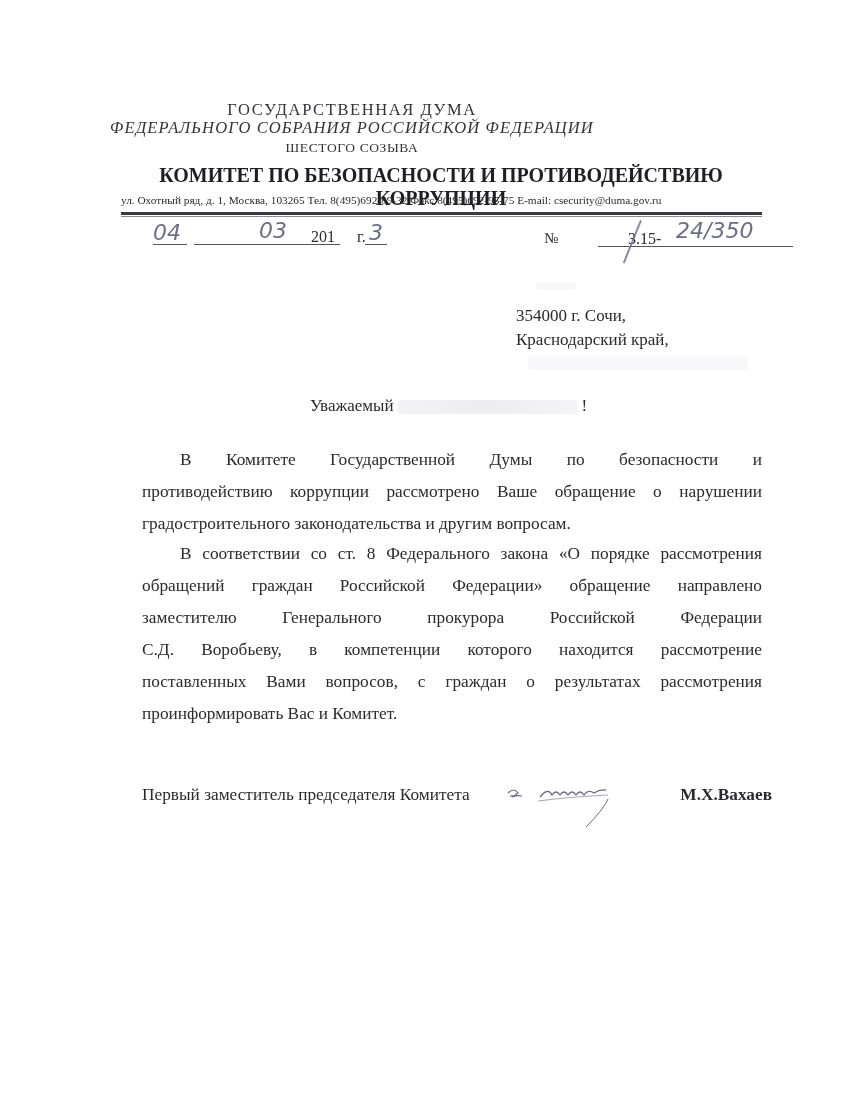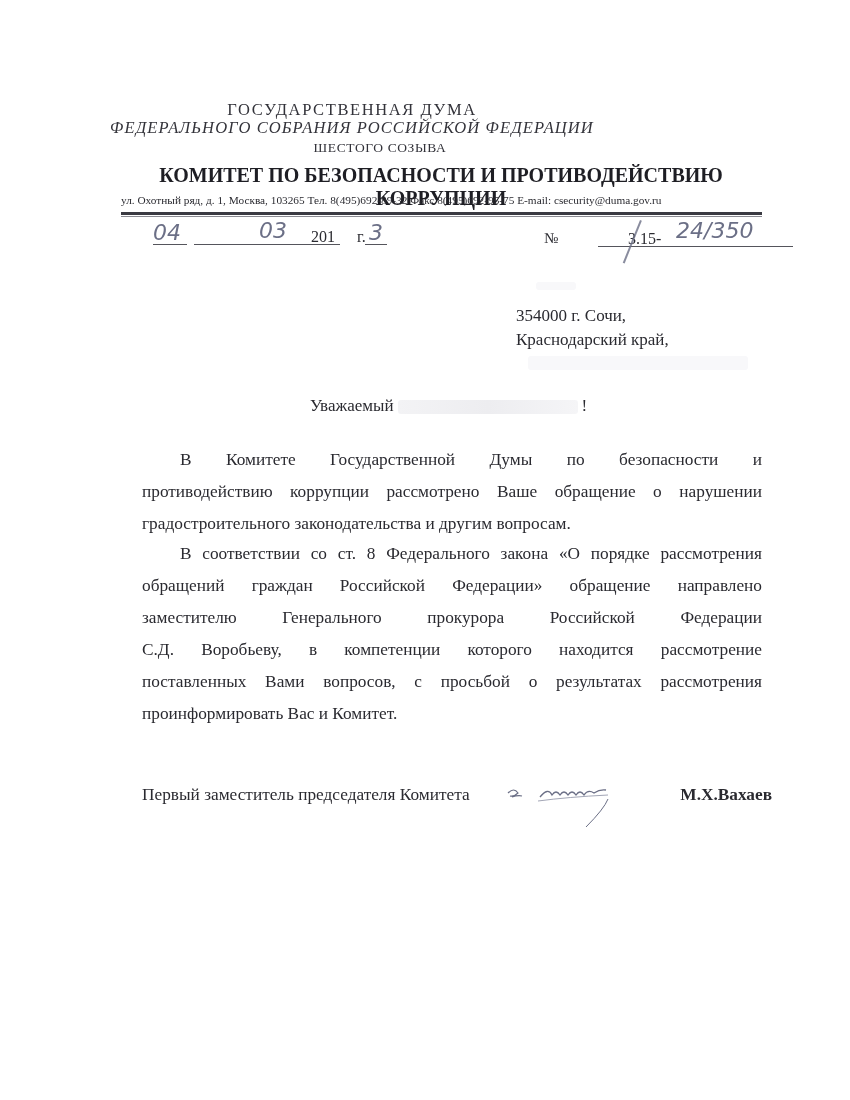--- a/index.html
+++ b/index.html
@@ -4,21 +4,21 @@
   <style>
     html, body { margin: 0; padding: 0; }
     body {
       width: 850px; height: 1100px; background: #ffffff; position: relative; overflow: hidden;
       font-family: "Liberation Serif", "DejaVu Serif", serif; color: #2a2a30;
     }
     .abs { position: absolute; }
     .center { left: 0; width: 704px; text-align: center; }
     .h1 { top: 100px; font-size: 16.5px; letter-spacing: 1.6px; color: #33333a; }
     .h2 { top: 118px; font-size: 16.5px; letter-spacing: 1.1px; color: #33333a; font-style: italic; }
-    .h3 { top: 140px; font-size: 13.5px; letter-spacing: 0.6px; color: #33333a; margin-left: 28px; }
+    .h3 { top: 140px; font-size: 13.5px; letter-spacing: 0.6px; color: #33333a; }
     .h4 { top: 164px; left: 120px; width: 642px; text-align: center; font-size: 20px; font-weight: bold; color: #1e1e24; letter-spacing: 0px; }
     .addr { top: 194px; left: 121px; width: 640px; font-size: 11.3px; color: #2a2a30; white-space: nowrap; }
     .rule1 { top: 212px; left: 121px; width: 641px; height: 3px; background: #3a3a42; }
     .rule2 { top: 216px; left: 121px; width: 641px; height: 1px; background: #8a8a92; }
 
     .hand { font-family: "DejaVu Sans", sans-serif; font-style: italic; color: #6b6f86; font-weight: 300; margin-left: 31px; }
     .uline { border-bottom: 1px solid #55555c; }
     .dd { top: 220px; left: 122px; width: 34px; height: 24px; font-size: 22px; text-align: left; }
     .mm { top: 220px; left: 163px; width: 146px; height: 24px; font-size: 22px; }
     .mm span { position: absolute; left: 65px; top: -2px; }
@@ -90,21 +90,21 @@
   <span class="line ind">В Комитете Государственной Думы по безопасности и</span>
   <span class="line">противодействию коррупции рассмотрено Ваше обращение о нарушении</span>
   <span class="line last">градостроительного законодательства и другим вопросам.</span>
 </div>
 
 <div class="abs para p2">
   <span class="line ind">В соответствии со ст. 8 Федерального закона «О порядке рассмотрения</span>
   <span class="line">обращений граждан Российской Федерации» обращение направлено</span>
   <span class="line">заместителю Генерального прокурора Российской Федерации</span>
   <span class="line">С.Д. Воробьеву, в компетенции которого находится рассмотрение</span>
-  <span class="line">поставленных Вами вопросов, с просьбой о результатах рассмотрения</span>
+  <span class="line">поставленных Вами вопросов, с граждан о результатах рассмотрения</span>
   <span class="line last">проинформировать Вас и Комитет.</span>
 </div>
 
 <div class="abs sig">
   <span class="title">Первый заместитель председателя Комитета</span>
   <svg class="signature" viewBox="0 0 130 50">
     <path d="M4 14 q6 -6 10 0 q-4 4 -8 3 M8 18 q6 -2 10 -1" fill="none" stroke="#6b6f86" stroke-width="1.2"></path>
     <path d="M36 18 q8 -10 12 -2 q4 -6 8 0 q4 -6 8 0 q4 -6 8 0 q4 -6 8 0 q4 -6 10 -2 q6 -4 12 -3" fill="none" stroke="#6b6f86" stroke-width="1.3"></path>
     <path d="M34 22 q30 -4 70 -6" fill="none" stroke="#8a8ea2" stroke-width="0.8"></path>
     <path d="M104 20 q-4 10 -22 28" fill="none" stroke="#6b6f86" stroke-width="1"></path>

